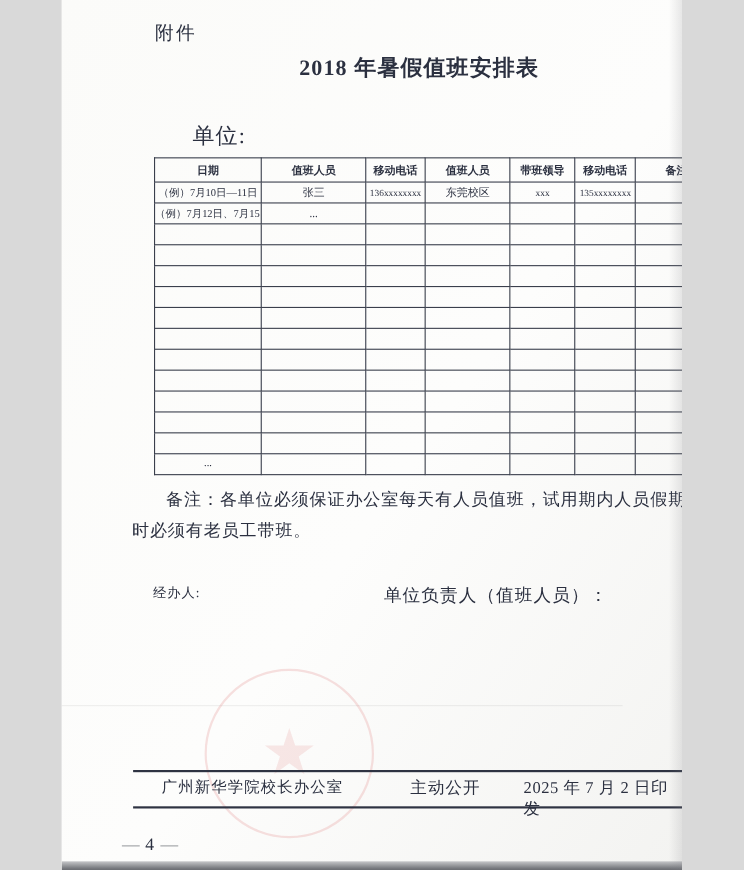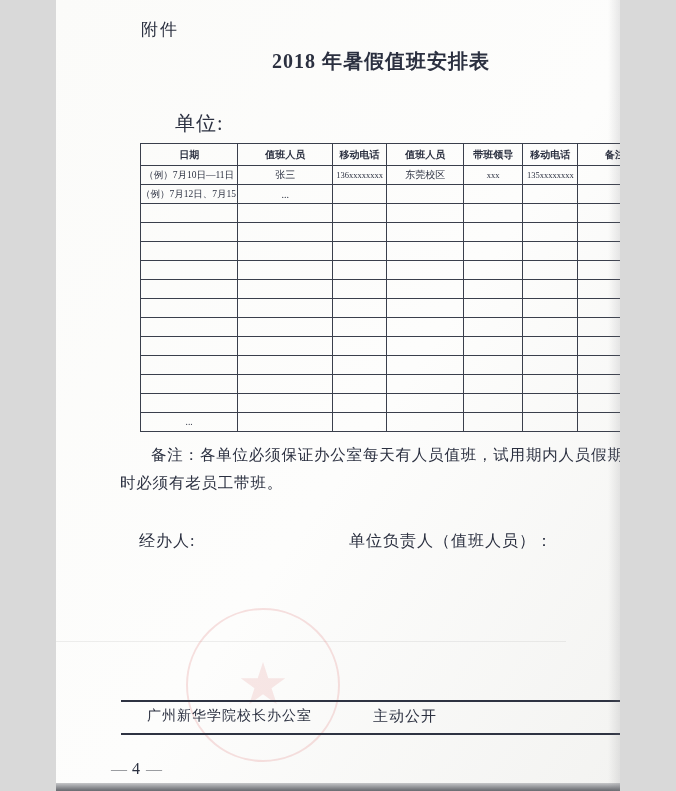--- a/index.html
+++ b/index.html
@@ -40,21 +40,21 @@
   .duty-table td:nth-child(5) { font-size:8.5px; }
   .duty-table { border:1.5px solid #31364a; }
   col.c1{width:19.0%} col.c2{width:18.5%} col.c3{width:10.6%}
   col.c4{width:15.0%} col.c5{width:11.6%} col.c6{width:10.7%} col.c7{width:14.6%}
 
   .note-text {
     position:absolute; left:64px; top:441px; width:547px;
     font-size:15.5px; line-height:28px; text-indent:2em; letter-spacing:0.8px;
   }
   .sig-row { position:absolute; left:0; top:531px; width:676px; height:24px; }
-  .handler-label { position:absolute; left:83px; top:0; font-size:16px; letter-spacing:1px; }
+  .handler-label { position:absolute; left:83px; top:0; font-size:12px; letter-spacing:1px; }
   .responsible-label { position:absolute; left:293px; top:0; font-size:16px; letter-spacing:1px; }
 
   .seal {
     position:absolute; left:130px; top:608px; width:150px; height:150px;
     border:2.5px solid rgba(225,120,120,0.22); border-radius:50%;
     display:flex; align-items:center; justify-content:center;
   }
   .seal .star { font-size:58px; color:rgba(225,120,120,0.16); line-height:1; }
   .scan-artifact-line {
     position:absolute; left:0; top:641px; width:510px; height:1px;
@@ -245,20 +245,21 @@
 
   <div class="scan-artifact-line"></div>
 
   <div class="seal">
     <span class="star">★</span>
   </div>
 
   <div class="footer-rule-top"></div>
   <div class="footer-office">广州新华学院校长办公室</div>
   <div class="footer-disclosure">主动公开</div>
+  <div class="footer-date">2025 年 7 月 2 日印发</div>
   <div class="footer-rule-bottom"></div>
 
   <div class="page-number">
     <span class="dash">—</span><span class="num">4</span><span class="dash">—</span>
   </div>
 
   <div class="scan-bottom-band"></div>
 </div>
 
 </body></html>

